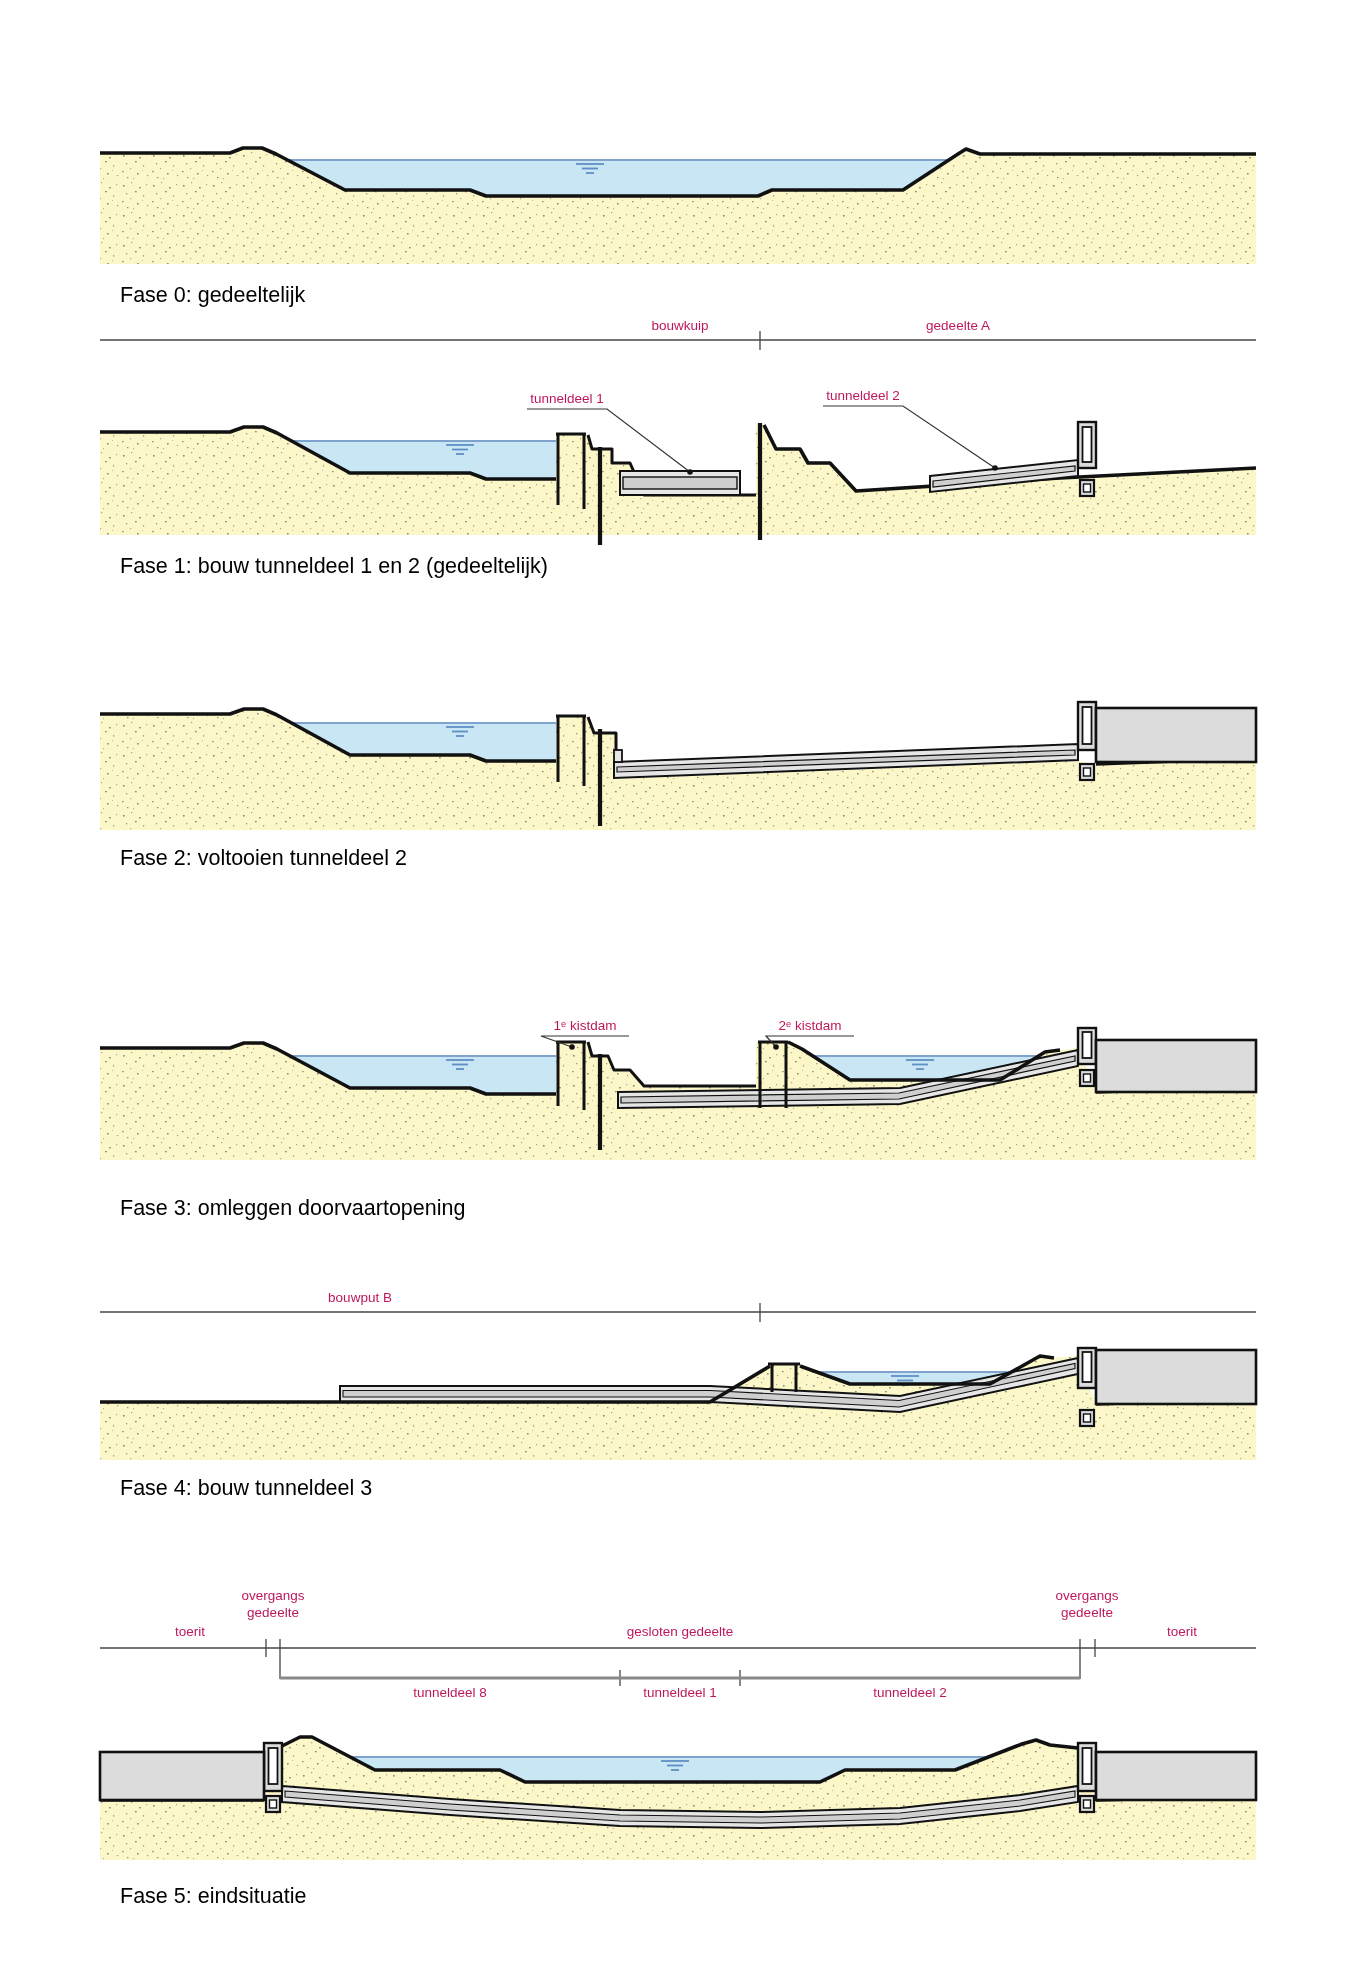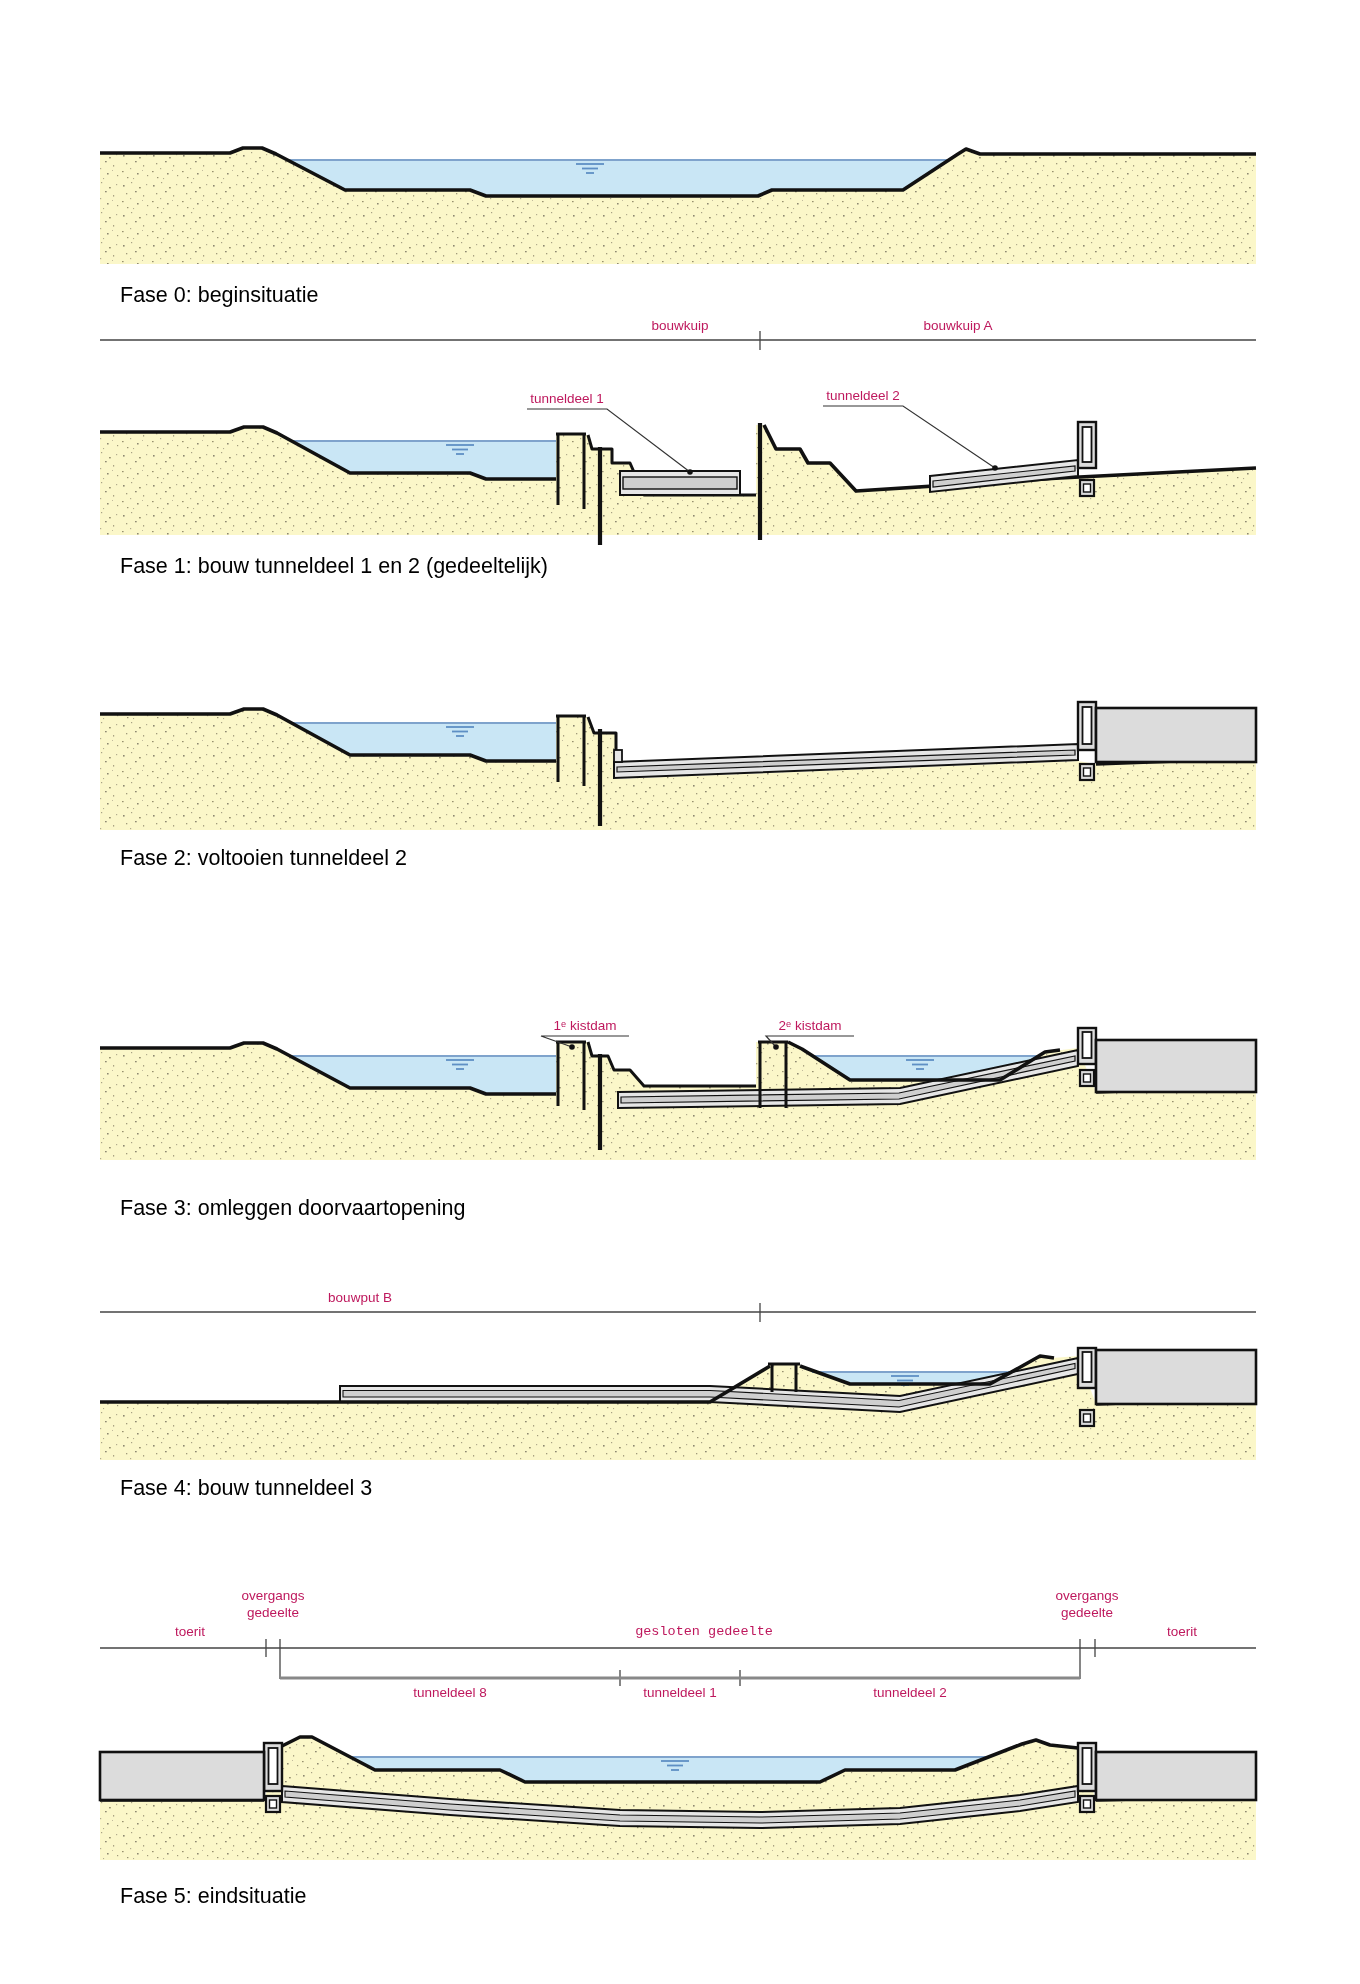--- a/index.html
+++ b/index.html
@@ -267,39 +267,39 @@
     </g>
     <g>
       <rect x="1080" y="1796" width="14" height="16" fill="#DCDCDC" stroke="#111" stroke-width="2.2"></rect>
       <rect x="1083.5" y="1800" width="7" height="8" fill="#ffffff" stroke="#111" stroke-width="1.4"></rect>
     </g>
     <rect x="100" y="1752" width="164" height="48" fill="#DCDCDC" stroke="#111" stroke-width="2.6"></rect>
     <rect x="1096" y="1752" width="160" height="48" fill="#DCDCDC" stroke="#111" stroke-width="2.6"></rect>
   </g>
 </svg>
 
-  <div class="title" style="left:120px;top:283px;">Fase 0: beginsituatie</div>
+  <div class="title" style="left:120px;top:283px;">Fase 0: gedeeltelijk</div>
   <div class="title" style="left:120px;top:554px;">Fase 1: bouw tunneldeel 1 en 2 (gedeeltelijk)</div>
   <div class="title" style="left:120px;top:846px;">Fase 2: voltooien tunneldeel 2</div>
   <div class="title" style="left:120px;top:1196px;">Fase 3: omleggen doorvaartopening</div>
   <div class="title" style="left:120px;top:1476px;">Fase 4: bouw tunneldeel 3</div>
   <div class="title" style="left:120px;top:1884px;">Fase 5: eindsituatie</div>
 
   <div class="lbl" style="left:680px;top:318px;">bouwkuip</div>
-  <div class="lbl" style="left:958px;top:318px;">bouwkuip A</div>
+  <div class="lbl" style="left:958px;top:318px;">gedeelte A</div>
   <div class="lbl" style="left:567px;top:391px;">tunneldeel 1</div>
   <div class="lbl" style="left:863px;top:388px;">tunneldeel 2</div>
 
   <div class="lbl" style="left:585px;top:1018px;">1ᵉ kistdam</div>
   <div class="lbl" style="left:810px;top:1018px;">2ᵉ kistdam</div>
 
   <div class="lbl" style="left:360px;top:1290px;">bouwput B</div>
 
   <div class="lbl" style="left:190px;top:1624px;">toerit</div>
   <div class="lbl two" style="left:273px;top:1588px;">overgangs gedeelte</div>
-  <div class="lbl" style="left:704px;top:1624px;font-family:Liberation Mono, monospace;">gesloten gedeelte</div>
+  <div class="lbl" style="left:680px;top:1624px;">gesloten gedeelte</div>
   <div class="lbl two" style="left:1087px;top:1588px;">overgangs gedeelte</div>
   <div class="lbl" style="left:1182px;top:1624px;">toerit</div>
   <div class="lbl" style="left:450px;top:1685px;">tunneldeel 8</div>
   <div class="lbl" style="left:680px;top:1685px;">tunneldeel 1</div>
   <div class="lbl" style="left:910px;top:1685px;">tunneldeel 2</div>
 
 </div>
 
 </body></html>

